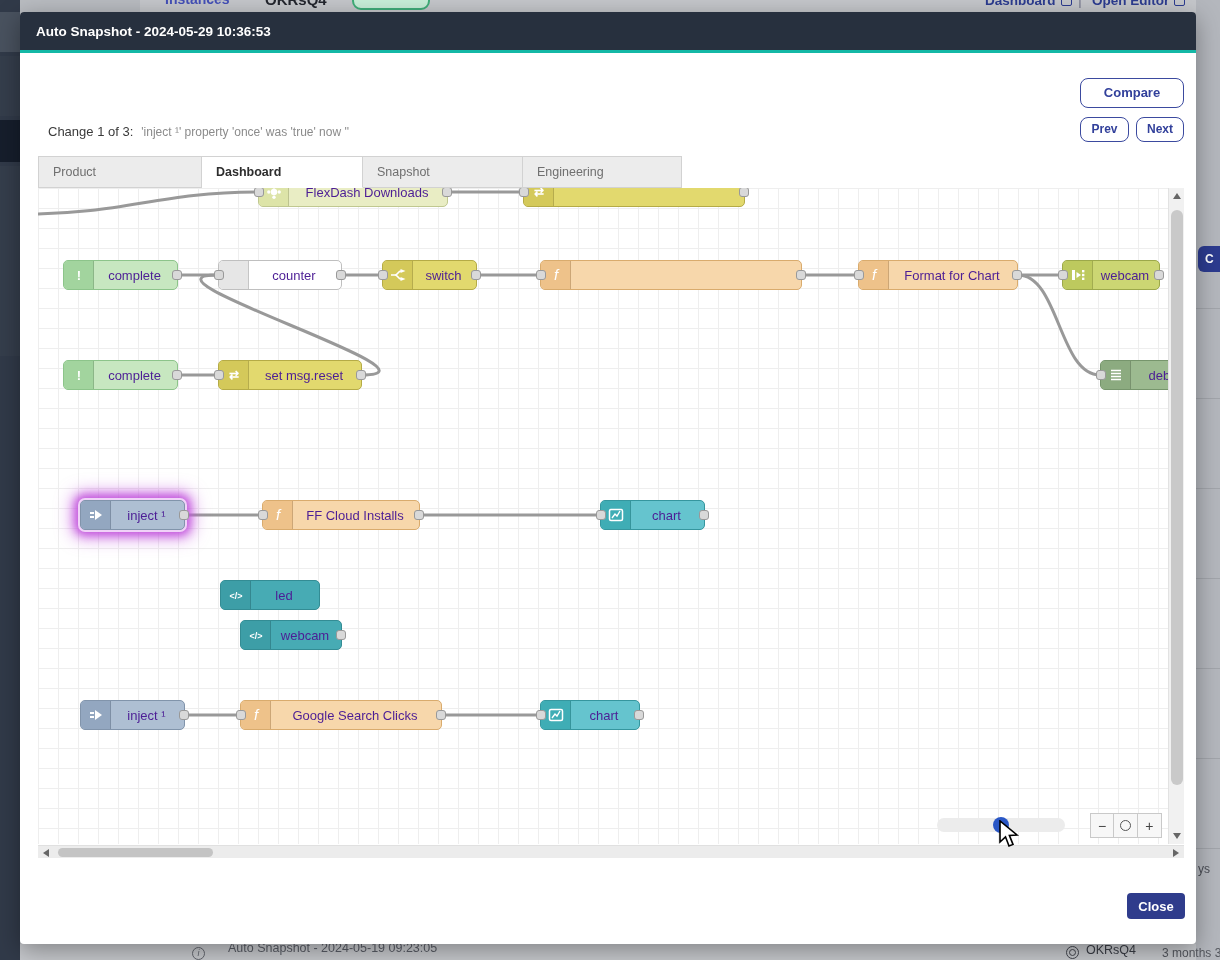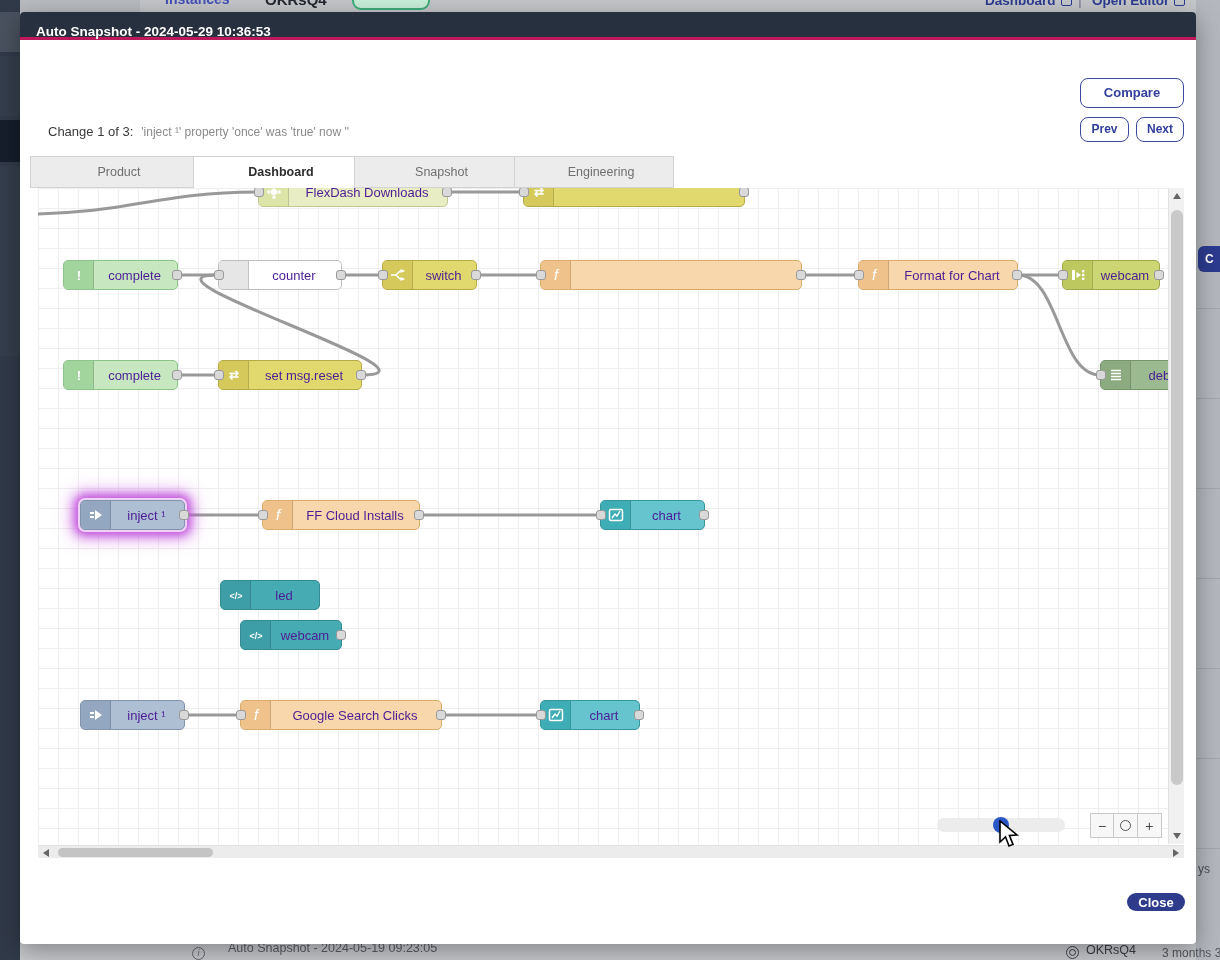--- a/index.html
+++ b/index.html
@@ -37,35 +37,35 @@
   .bg-bottom .gear { position:absolute; left:1046px; top:2px; width:13px; height:13px; border:1.8px solid #43464e;
     border-radius:50%; }
   .bg-bottom .gear:before { content:""; position:absolute; left:2px; top:2px; width:5px; height:5px;
     border:1.5px solid #43464e; border-radius:50%; }
   .bg-bottom .proj2 { position:absolute; left:1066px; top:-1px; color:#3a3d45; font-size:12.5px; }
   .bg-age { position:absolute; left:1162px; top:946px; color:#55585f; font-size:12px; white-space:nowrap; }
 
   
   .modal { position:absolute; left:20px; top:12px; width:1176px; height:932px; background:#fff;
     border-radius:4px; box-shadow:0 6px 24px rgba(0,0,0,.35); }
-  .modal-header { position:absolute; left:0; top:0; width:1176px; height:28px; background:#27303e;
-    border-bottom:3px solid #be185d; border-radius:4px 4px 0 0; }
+  .modal-header { position:absolute; left:0; top:0; width:1176px; height:41px; background:#27303e;
+    border-bottom:3px solid #14b8a6; border-radius:4px 4px 0 0; }
   .modal-title { position:absolute; left:16px; top:12px; color:#fff; font-size:13.5px; font-weight:bold; }
   .snapshot-select { position:absolute; left:20px; top:66px; width:1032px; height:30px; background:#fff;
     border:1px solid #cfcfcf; border-radius:7px; font-size:13px; color:#333; line-height:28px; padding-left:13px;
     cursor:pointer; }
   .snapshot-select .chev { position:absolute; right:12px; top:9px; }
   .btn-outline { position:absolute; background:#fff; border:1px solid #3b4a9f; color:#32409b;
     font-weight:bold; text-align:center; cursor:pointer; }
   .compare-btn { left:1060px; top:66px; width:104px; height:30px; border-radius:8px; font-size:13px; line-height:28px; }
   .prev-btn { left:1060px; top:105px; width:49px; height:25px; border-radius:8px; font-size:12px; line-height:23px; }
   .next-btn { left:1116px; top:105px; width:48px; height:25px; border-radius:8px; font-size:12px; line-height:23px; }
   .change-row { position:absolute; left:28px; top:112px; font-size:13px; color:#3a3a3a; }
   .change-desc { color:#8b8b8b; font-size:12px; margin-left:8px; }
-  .tabs { position:absolute; left:10px; top:144px; height:24px; display:flex;text-align:center; }
+  .tabs { position:absolute; left:18px; top:144px; height:24px; display:flex; }
   .tab { height:32px; background:#ececec; border:1px solid #d2d2d2; border-left-width:0;
     color:#6f6f6f; font-size:12.5px; line-height:30px; padding-left:14px; cursor:pointer; white-space:nowrap; }
   .tab:first-child { border-left-width:1px; }
   .tab.active { background:#fff; border-bottom-color:#fff; color:#2d2d2d; font-weight:bold; }
 
   
   #canvas { position:absolute; left:18px; top:176px; width:1130px; height:656px; overflow:hidden;
     background-color:#fff;
     background-image:linear-gradient(#eeeeee 1px, transparent 1px),
                      linear-gradient(90deg,#eeeeee 1px, transparent 1px);
@@ -99,22 +99,22 @@
   
   .zoom-slider { position:absolute; left:917px; top:806px; width:128px; height:14px; background:#ececec; border-radius:7px; cursor:pointer; }
   .zoom-handle { position:absolute; left:56px; top:-1px; width:16px; height:16px; border-radius:50%; background:#2a57c6; }
   .zoom-btns { position:absolute; left:1070px; top:801px; width:72px; height:25px; display:flex;
     background:#f7f7f7; border:1px solid #c9c9c9; }
   .zoom-btn { width:24px; height:23px; border-right:1px solid #c9c9c9; color:#444; font-size:14px;
     text-align:center; line-height:22px; cursor:pointer; display:flex; align-items:center; justify-content:center; }
   .zoom-btn:last-child { border-right:none; }
   .zoom-circle { width:11px; height:11px; border:1.5px solid #555; border-radius:50%; }
 
-  .close-btn { position:absolute; left:1107px; top:881px; width:58px; height:18px; background:#2f3c8c;
-    border:none; border-radius:9px; color:#fff; font-weight:bold; font-size:13px; cursor:pointer; }
+  .close-btn { position:absolute; left:1107px; top:881px; width:58px; height:26px; background:#2f3c8c;
+    border:none; border-radius:4px; color:#fff; font-weight:bold; font-size:13px; cursor:pointer; }
 
   .cursor { position:absolute; left:978px; top:808px; pointer-events:none; }
 </style>
 </head>
 <body>
 
 <div id="stage">
 
   <div class="bg-sidebar">
     <div class="blk b1"></div>

